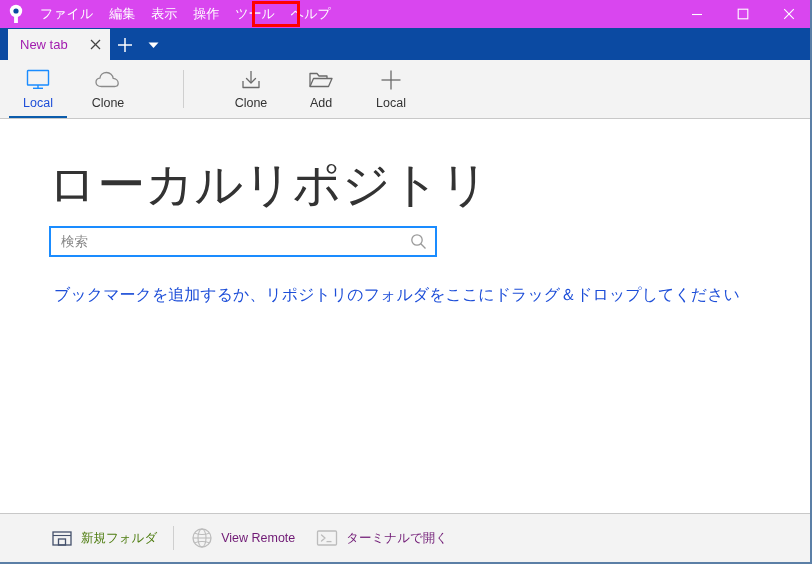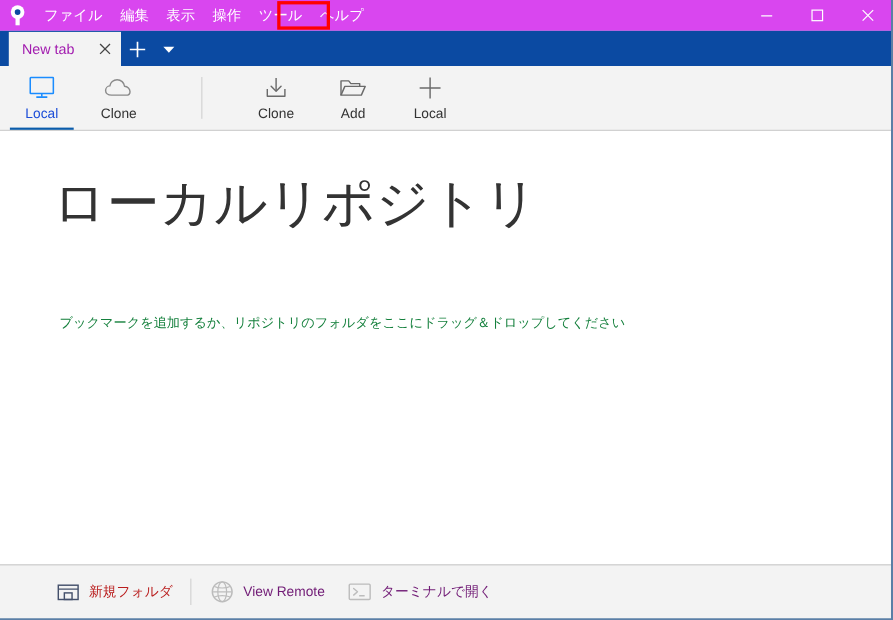--- a/index.html
+++ b/index.html
@@ -168,21 +168,21 @@
     height: 100%;
   }
   #search-input::placeholder { color: #878787; opacity: 1; }
   #search-icon {
     width: 34px; height: 100%;
     display: flex; align-items: center; justify-content: center;
     color: #9a9a9a;
   }
   #drop-hint {
     position: absolute; left: 54px; top: 166px;
-    font-size: 12px; color: #15803d;
+    font-size: 16px; color: #1d4ed8;
     white-space: nowrap;
   }
 
   
   #status-bar {
     position: absolute; left: 0; top: 513px;
     width: 812px; height: 49px;
     background: #f3f3f3;
     border-top: 1px solid #c8c8c8;
     display: flex; align-items: center;
@@ -191,21 +191,21 @@
     display: flex; align-items: center;
     height: 30px;
     padding: 0 10px;
     white-space: nowrap;
   }
   .sb-icon {
     width: 24px; height: 24px;
     display: flex; align-items: center; justify-content: center;
     margin-right: 7px;
   }
-  .sb-label { font-size: 12.5px; color: #b91c1c; }
+  .sb-label { font-size: 12.5px; color: #4d7c0f; }
   .sb-item.disabled .sb-label { color: #701a75; text-align: center; }
   .sb-item.disabled .sb-icon { color: #bcbcbc; }
   #sb-divider {
     width: 1px; height: 24px;
     background: #cfcfcf;
     margin: 0 6px;
   }
   #sb-spacer { width: 40px; flex: 0 0 auto; }
 </style>
 </head>
@@ -342,20 +342,29 @@
         </svg>
       </span>
       <span class="tb-label">Local</span>
     </div>
   </div>
 
   <div id="content">
 
     <div id="page-title">ローカルリポジトリ</div>
 
+    <div id="search-box">
+      <input id="search-input" type="text" placeholder="検索" style="">
+      <span id="search-icon">
+        <svg width="17" height="17" viewBox="0 0 17 17">
+          <circle cx="7" cy="7" r="5.2" fill="none" stroke="#9a9a9a" stroke-width="1.3"></circle>
+          <line x1="10.8" y1="10.8" x2="15.5" y2="15.5" stroke="#9a9a9a" stroke-width="1.3"></line>
+        </svg>
+      </span>
+    </div>
 
     <div id="drop-hint">ブックマークを追加するか、リポジトリのフォルダをここにドラッグ＆ドロップしてください</div>
   </div>
 
   <div id="status-bar">
     <div id="sb-spacer"></div>
 
     <div class="sb-item">
       <span class="sb-icon">
         <svg width="22" height="20" viewBox="0 0 22 20">

